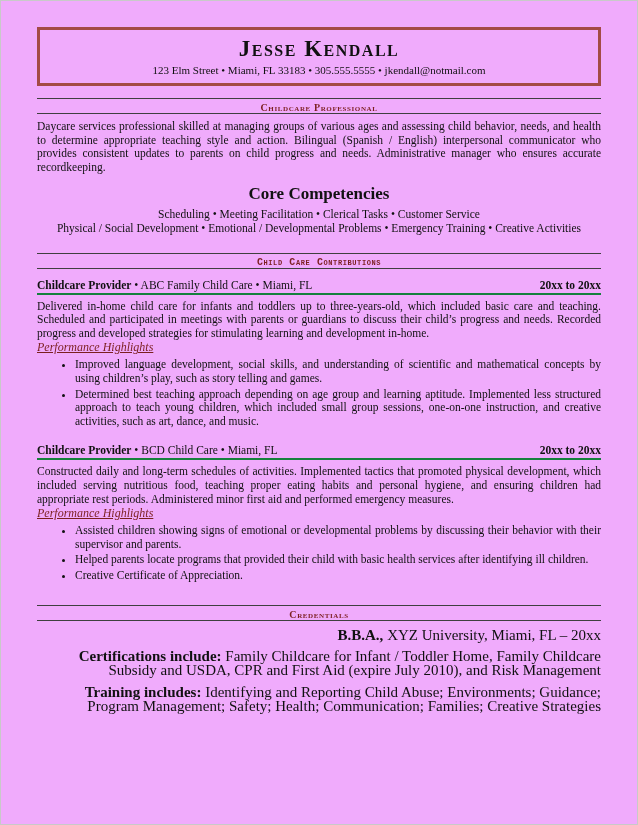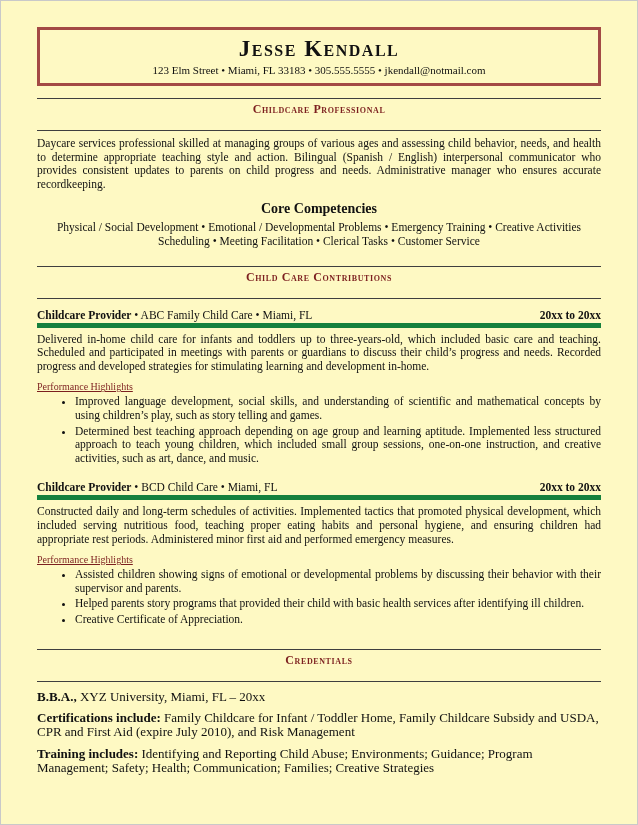--- a/index.html
+++ b/index.html
@@ -4,21 +4,21 @@
 <style>
   * { margin: 0; padding: 0; box-sizing: border-box; }
   html, body { background: #ffffff; }
   body {
     font-family: "Liberation Serif", "DejaVu Serif", serif;
     color: var(--text, #111111);
   }
   .page {
     width: 638px;
     height: 825px;
-    background: #fef9c3;
+    background: #f0abfc;
     border: 1px solid #c9c9c9;
     padding: 26px 36px 20px 36px;
     overflow: hidden;
   }
 
   
   .header-box {
     border: 3px solid var(--header-border, #a34a45);
     text-align: center;
     padding: 6px 4px 7px 4px;
@@ -34,104 +34,104 @@
   .contact {
     font-size: 11px;
     margin-top: 3px;
   }
 
   
   .section-heading {
     text-align: center;
     font-variant: small-caps;
     font-weight: bold;
-    font-size: 12px;
+    font-size: 10px;
     letter-spacing: 0.6px;
     color: var(--accent, #7c1f1f);
     border-top: 1px solid var(--rule, #3f3f3f);
     border-bottom: 1px solid var(--rule, #3f3f3f);
-    padding: 3px 0 13px 0;
+    padding: 3px 0 0 0;
   }
   .mt-sm { margin-top: 6px; }
-  .mt-md { margin-top: 18px; }
+  .mt-md { margin-top: 18px; font-family: Liberation Mono, monospace; }
   .mt-lg { margin-top: 22px; }
 
   .body-text {
     font-size: 11.5px;
     line-height: 13.6px;
     text-align: justify;
   }
 
   .core-title {
     text-align: center;
     font-weight: bold;
-    font-size: 14px;
+    font-size: 17px;
     margin-top: 9px;
     margin-bottom: 3px;
   }
   .comp-line {
     text-align: center;
     font-size: 11.5px;
     line-height: 14px;
   }
 
   
   .job { margin-top: 10px; }
   .job + .job { margin-top: 16px; }
   .job-header {
     display: flex;
     justify-content: space-between;
-    border-bottom: 5px solid #15803d;
+    border-bottom: 2px solid #15803d;
     padding-bottom: 2px;
     margin-bottom: 5px;
     font-size: 11.5px;
   }
   .job-role { font-weight: bold; }
   .job-dates { white-space: nowrap; font-weight: bold; }
 
   .perf-highlights {
     color: var(--accent, #7c1f1f);
+    font-style: italic;
     text-decoration: underline;
-    font-size: 10px;
-    margin-top: 8px;
+    font-size: 12px;
     margin-bottom: 3px;
   }
   ul.bullets {
     list-style: disc outside;
     margin: 2px 0 0 22px;
     padding-left: 16px;
   }
   ul.bullets li {
     font-size: 11.5px;
     line-height: 13.6px;
     text-align: justify;
     margin-bottom: 2px;
   }
 
   
-  .cred-line { font-size: 13px; line-height: 13.8px; text-align: left; }
+  .cred-line { font-size: 15px; line-height: 13.8px; text-align: right; }
   .cred-line .bold { font-weight: bold; }
   .cred-block { margin-top: 8px; }
 </style>
 </head>
 <body>
 
 <div class="page">
 
   <div class="header-box">
     <div class="name">Jesse Kendall</div>
     <div class="contact">123 Elm Street • Miami, FL 33183 • 305.555.5555 • jkendall@notmail.com</div>
   </div>
 
   <div class="section-heading">Childcare Professional</div>
   <p class="body-text mt-sm">Daycare services professional skilled at managing groups of various ages and assessing child behavior, needs, and health to determine appropriate teaching style and action. Bilingual (Spanish / English) interpersonal communicator who provides consistent updates to parents on child progress and needs. Administrative manager who ensures accurate recordkeeping.</p>
 
   <div class="core-title">Core Competencies</div>
+  <div class="comp-line">Scheduling • Meeting Facilitation • Clerical Tasks • Customer Service</div>
   <div class="comp-line">Physical / Social Development • Emotional / Developmental Problems • Emergency Training • Creative Activities</div>
-  <div class="comp-line">Scheduling • Meeting Facilitation • Clerical Tasks • Customer Service</div>
 
   <div class="section-heading mt-md">Child Care Contributions</div>
 
   <div class="job">
     <div class="job-header">
       <div class="job-left"><span class="job-role">Childcare Provider</span><span> • ABC Family Child Care • Miami, FL</span></div>
       <div class="job-dates">20xx to 20xx</div>
     </div>
     <p class="body-text">Delivered in-home child care for infants and toddlers up to three-years-old, which included basic care and teaching. Scheduled and participated in meetings with parents or guardians to discuss their child’s progress and needs. Recorded progress and developed strategies for stimulating learning and development in-home.</p>
     <div class="perf-highlights">Performance Highlights</div>
@@ -143,21 +143,21 @@
 
   <div class="job">
     <div class="job-header">
       <div class="job-left"><span class="job-role">Childcare Provider</span><span> • BCD Child Care • Miami, FL</span></div>
       <div class="job-dates">20xx to 20xx</div>
     </div>
     <p class="body-text">Constructed daily and long-term schedules of activities. Implemented tactics that promoted physical development, which included serving nutritious food, teaching proper eating habits and personal hygiene, and ensuring children had appropriate rest periods. Administered minor first aid and performed emergency measures.</p>
     <div class="perf-highlights">Performance Highlights</div>
     <ul class="bullets">
       <li>Assisted children showing signs of emotional or developmental problems by discussing their behavior with their supervisor and parents.</li>
-      <li>Helped parents story programs that provided their child with basic health services after identifying ill children.</li>
+      <li>Helped parents locate programs that provided their child with basic health services after identifying ill children.</li>
       <li>Creative Certificate of Appreciation.</li>
     </ul>
   </div>
 
   <div class="section-heading mt-lg">Credentials</div>
 
   <div class="cred-line cred-block"><span class="bold">B.B.A.,</span><span> XYZ University, Miami, FL – 20xx</span></div>
 
   <div class="cred-line cred-block"><span class="bold">Certifications include:</span><span> Family Childcare for Infant / Toddler Home, Family Childcare Subsidy and USDA, CPR and First Aid (expire July 2010), and Risk Management</span></div>
 

